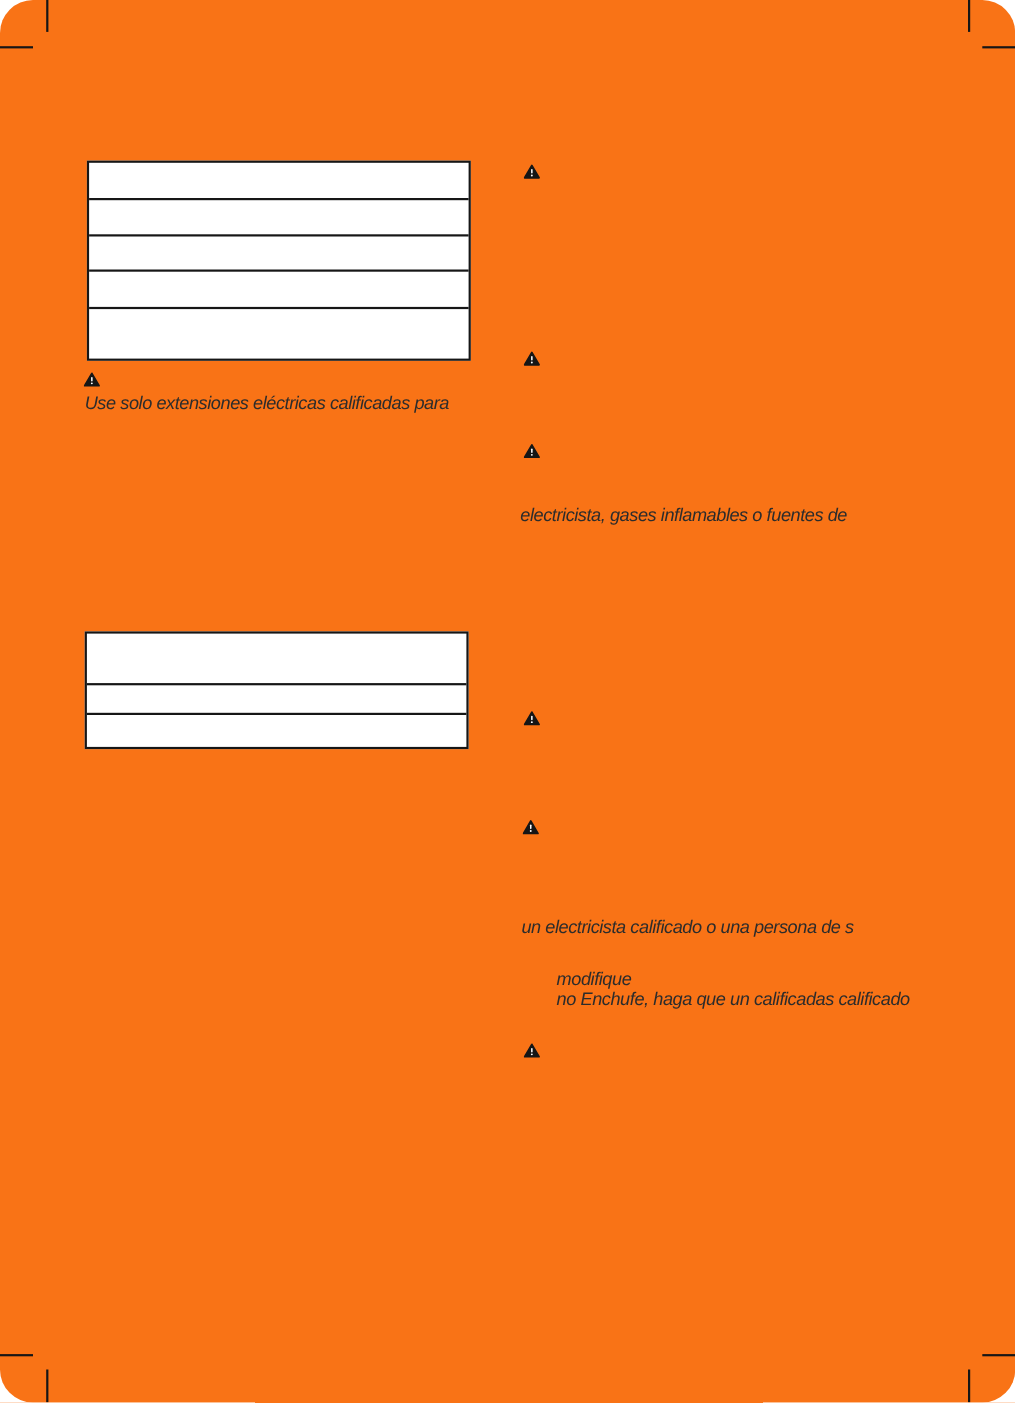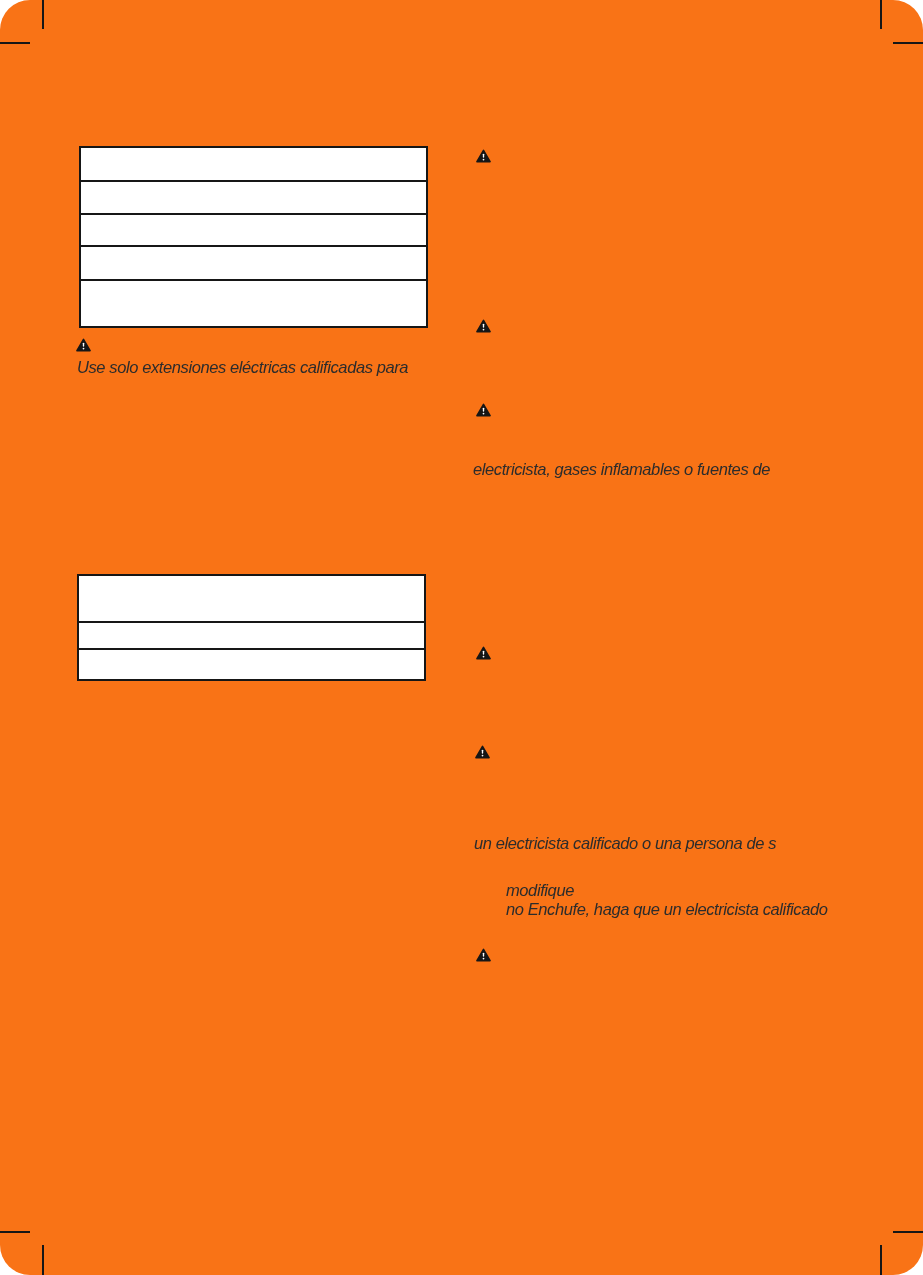--- a/index.html
+++ b/index.html
@@ -134,16 +134,16 @@
   <svg class="warn" style="left:476px; top:948px;" viewBox="0 0 24 22">
     <polygon points="12,2 22.5,20 1.5,20" fill="#161616" stroke="#161616" stroke-width="2.5" stroke-linejoin="round"></polygon>
     <rect x="10.9" y="7.2" width="2.2" height="6.6" rx="1.1" fill="#ffffff"></rect>
     <circle cx="12" cy="16.6" r="1.4" fill="#ffffff"></circle>
   </svg>
 
   <div class="frag" style="left:473px; top:459px;">electricista, gases inflamables o fuentes de</div>
   <div class="frag" style="left:474px; top:833px;">un electricista calificado o una persona de s</div>
   <div class="frag-multi" style="left:474px; top:881px;margin-left:32px;">
     <div>modifique</div>
-    <div>no Enchufe, haga que un electricista calificado</div>
+    <div>no Enchufe, haga que un calificadas calificado</div>
   </div>
 
 </div>
 
 </body></html>

